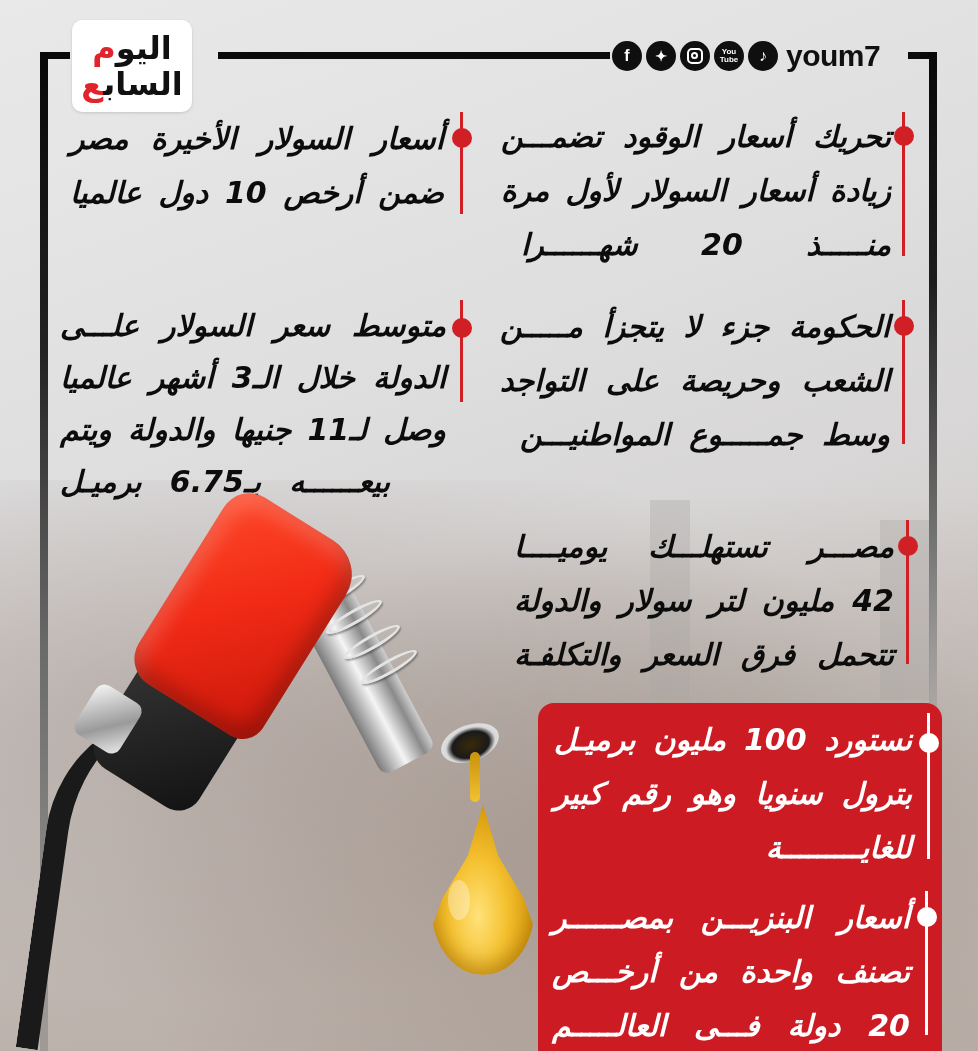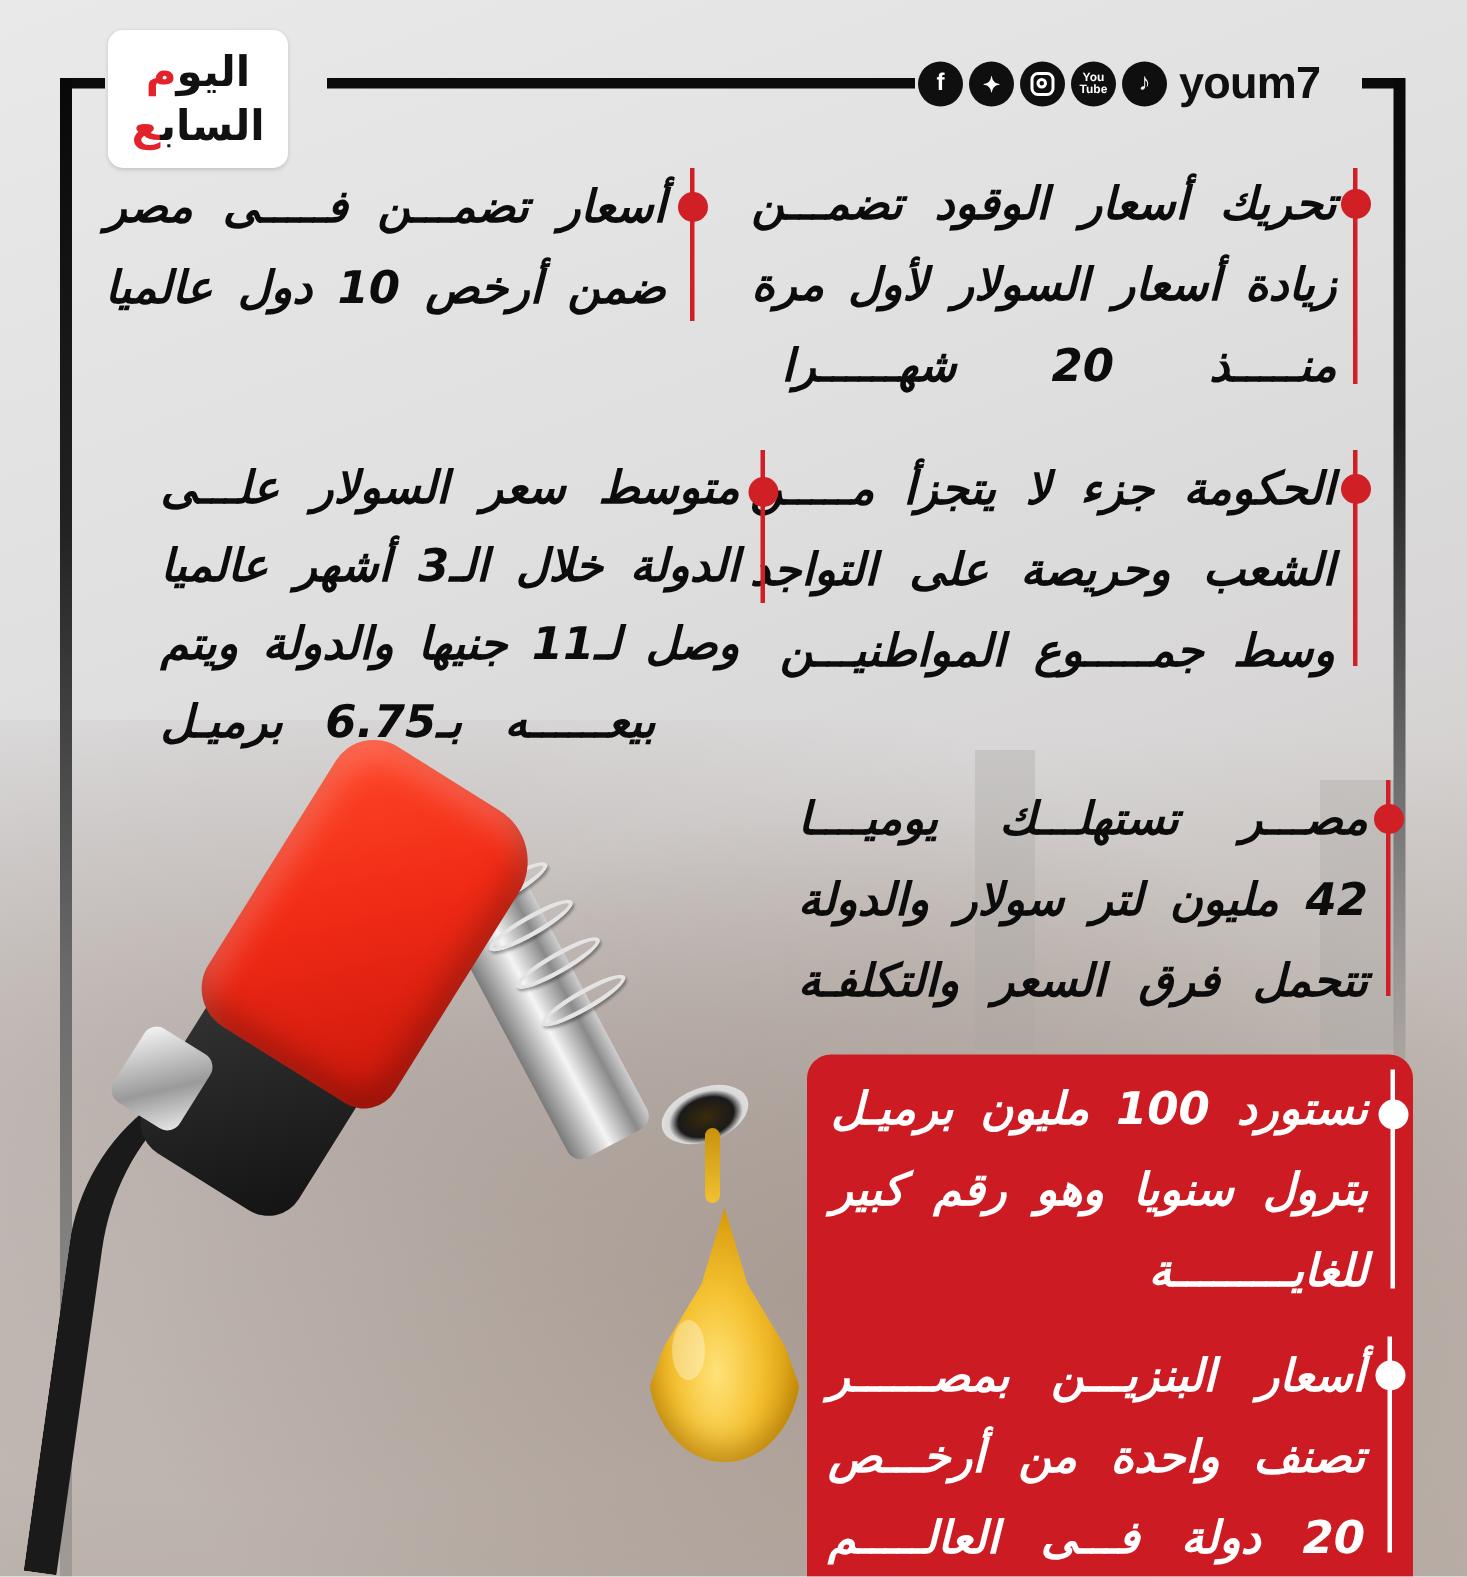--- a/index.html
+++ b/index.html
@@ -28,21 +28,21 @@
     .frame-right { position: absolute; left: 929px; top: 52px; width: 8px; height: 660px;
       background: linear-gradient(180deg, #080808 0%, #1d1d1d 35%, #767676 75%, rgba(140,140,140,0.3) 100%); }
 
     
     .logo {
       position: absolute; left: 72px; top: 20px; width: 120px; height: 92px;
       background: #fff; border-radius: 10px; box-shadow: 0 1px 3px rgba(0,0,0,0.15);
       display: flex; flex-direction: column; align-items: center; justify-content: center;
       direction: rtl;
     }
-    .logo-line { font-family: "DejaVu Sans", sans-serif; font-weight: bold; font-size: 28px; line-height: 36px; letter-spacing: -1px; }
+    .logo-line { font-family: "DejaVu Sans", sans-serif; font-weight: bold; font-size: 32px; line-height: 36px; letter-spacing: -1px; }
     .logo-black { color: #111; }
 
     
     .social { position: absolute; left: 612px; top: 38px; height: 36px; display: flex; align-items: center; gap: 4px; }
     .soc-icon {
       width: 30px; height: 30px; border-radius: 50%; background: #0f0f0f; color: #fff;
       display: flex; align-items: center; justify-content: center;
       font-family: "Liberation Sans", sans-serif; font-weight: bold; font-size: 16px;
     }
     .soc-icon.small { font-size: 8px; line-height: 8px; text-align: center; }
@@ -165,40 +165,40 @@
 <div class="block" style="left:500px;top:300px;width:420px;height:150px;">
   <div class="line" style="left:402px;top:0;height:144px;"></div>
   <div class="dot" style="left:394px;top:16px;"></div>
   <div class="txt" style="left:0;top:0;width:390px;">
     <span>الحكومة جزء لا يتجزأ مـــــن</span>
     <span>الشعب وحريصة على التواجد</span>
     <span style="width:370px;">وسط جمـــــوع المواطنيـــن</span>
   </div>
 </div>
 
-<div class="block" style="left:512px;top:520px;width:420px;height:150px;">
+<div class="block" style="left:494px;top:520px;width:420px;height:150px;">
   <div class="line" style="left:412px;top:0;height:144px;"></div>
   <div class="dot" style="left:404px;top:16px;"></div>
   <div class="txt" style="left:20px;top:0;width:380px;">
     <span>مصـــر تستهلـــك يوميــــا</span>
     <span>42 مليون لتر سولار والدولة</span>
     <span>تتحمل فرق السعر والتكلفـة</span>
   </div>
 </div>
 
 <div class="block" style="left:70px;top:112px;width:400px;height:110px;">
   <div class="line" style="left:390px;top:0;height:102px;"></div>
   <div class="dot" style="left:382px;top:16px;"></div>
   <div class="txt" style="left:0;top:0;width:374px;">
-    <span>أسعار تضمـــن فـــــى مصر</span>
+    <span>أسعار السولار الأخيرة مصر</span>
     <span>ضمن أرخص 10 دول عالميا</span>
   </div>
 </div>
 
-<div class="block" style="left:60px;top:300px;width:410px;height:200px;margin-left:47px;">
+<div class="block" style="left:60px;top:300px;width:410px;height:200px;">
   <div class="line" style="left:400px;top:0;height:102px;"></div>
   <div class="dot" style="left:392px;top:18px;"></div>
   <div class="txt" style="left:0;top:0;width:386px;line-height:52px;">
     <span>متوسط سعر السولار علـــى</span>
     <span>الدولة خلال الـ3 أشهر عالميا</span>
     <span>وصل لـ11 جنيها والدولة ويتم</span>
     <span style="width:330px;margin-right:56px;">بيعــــــه بـ6.75 برميـل</span>
   </div>
 </div>
 

